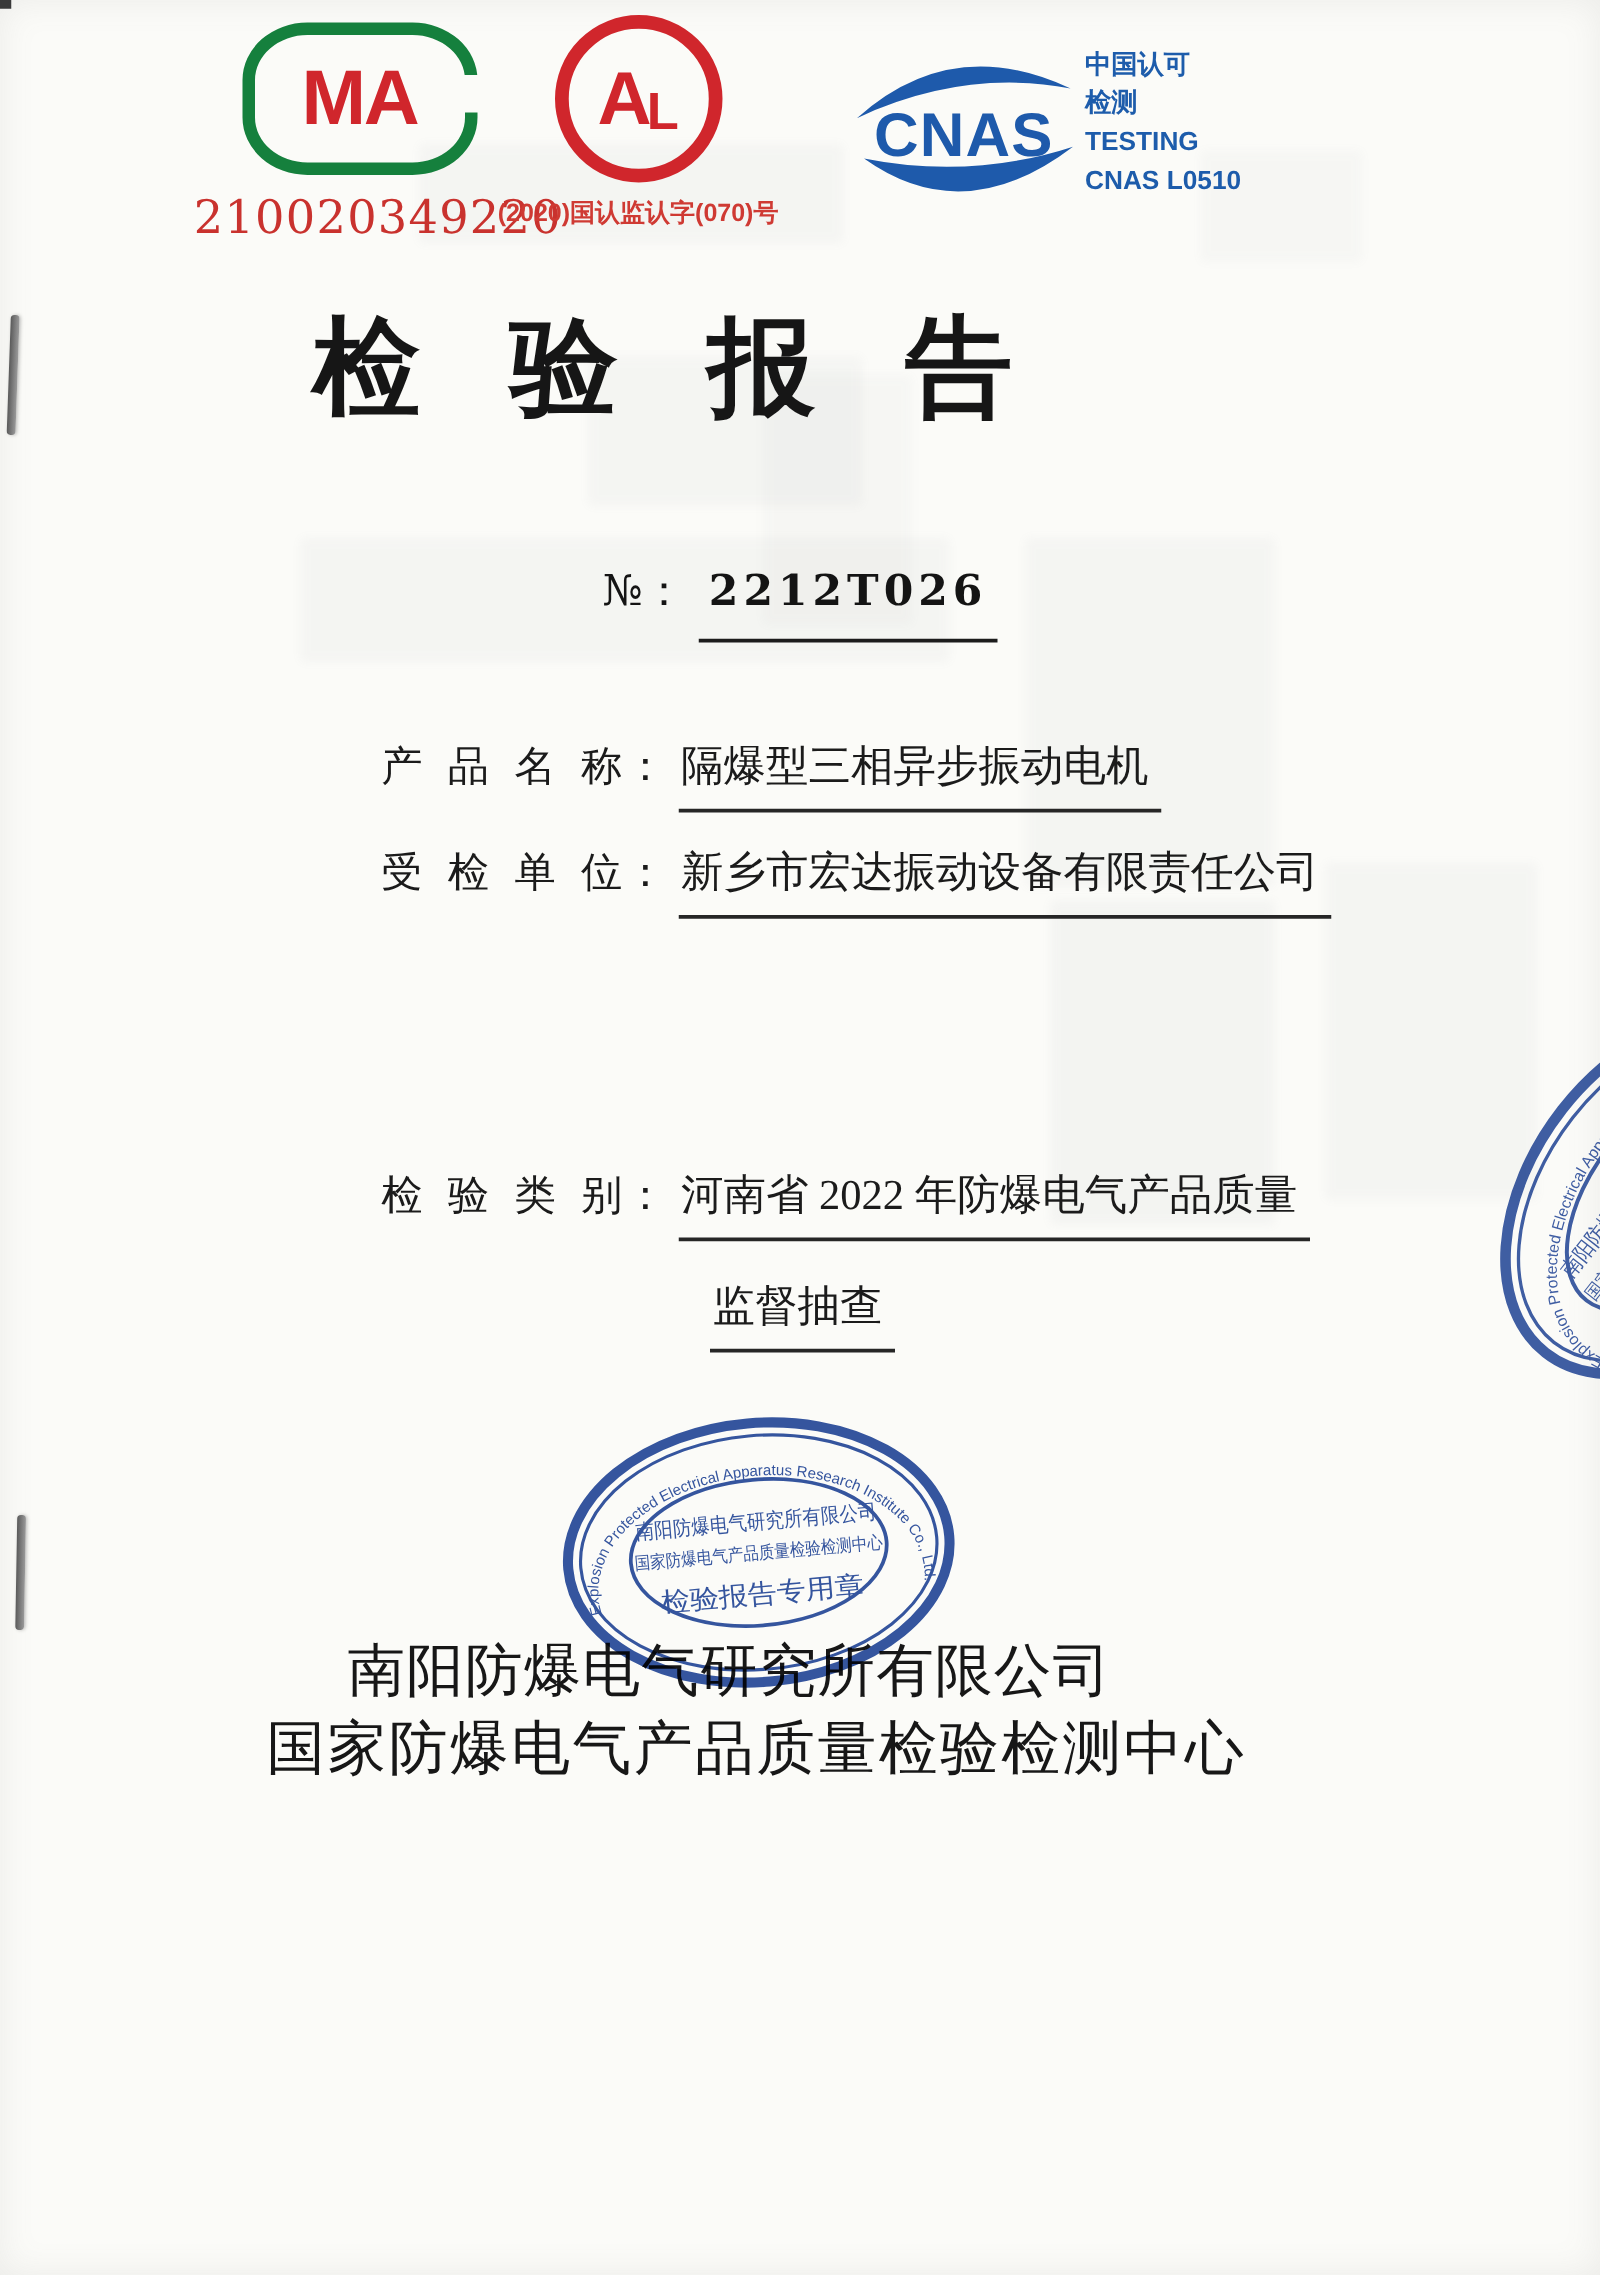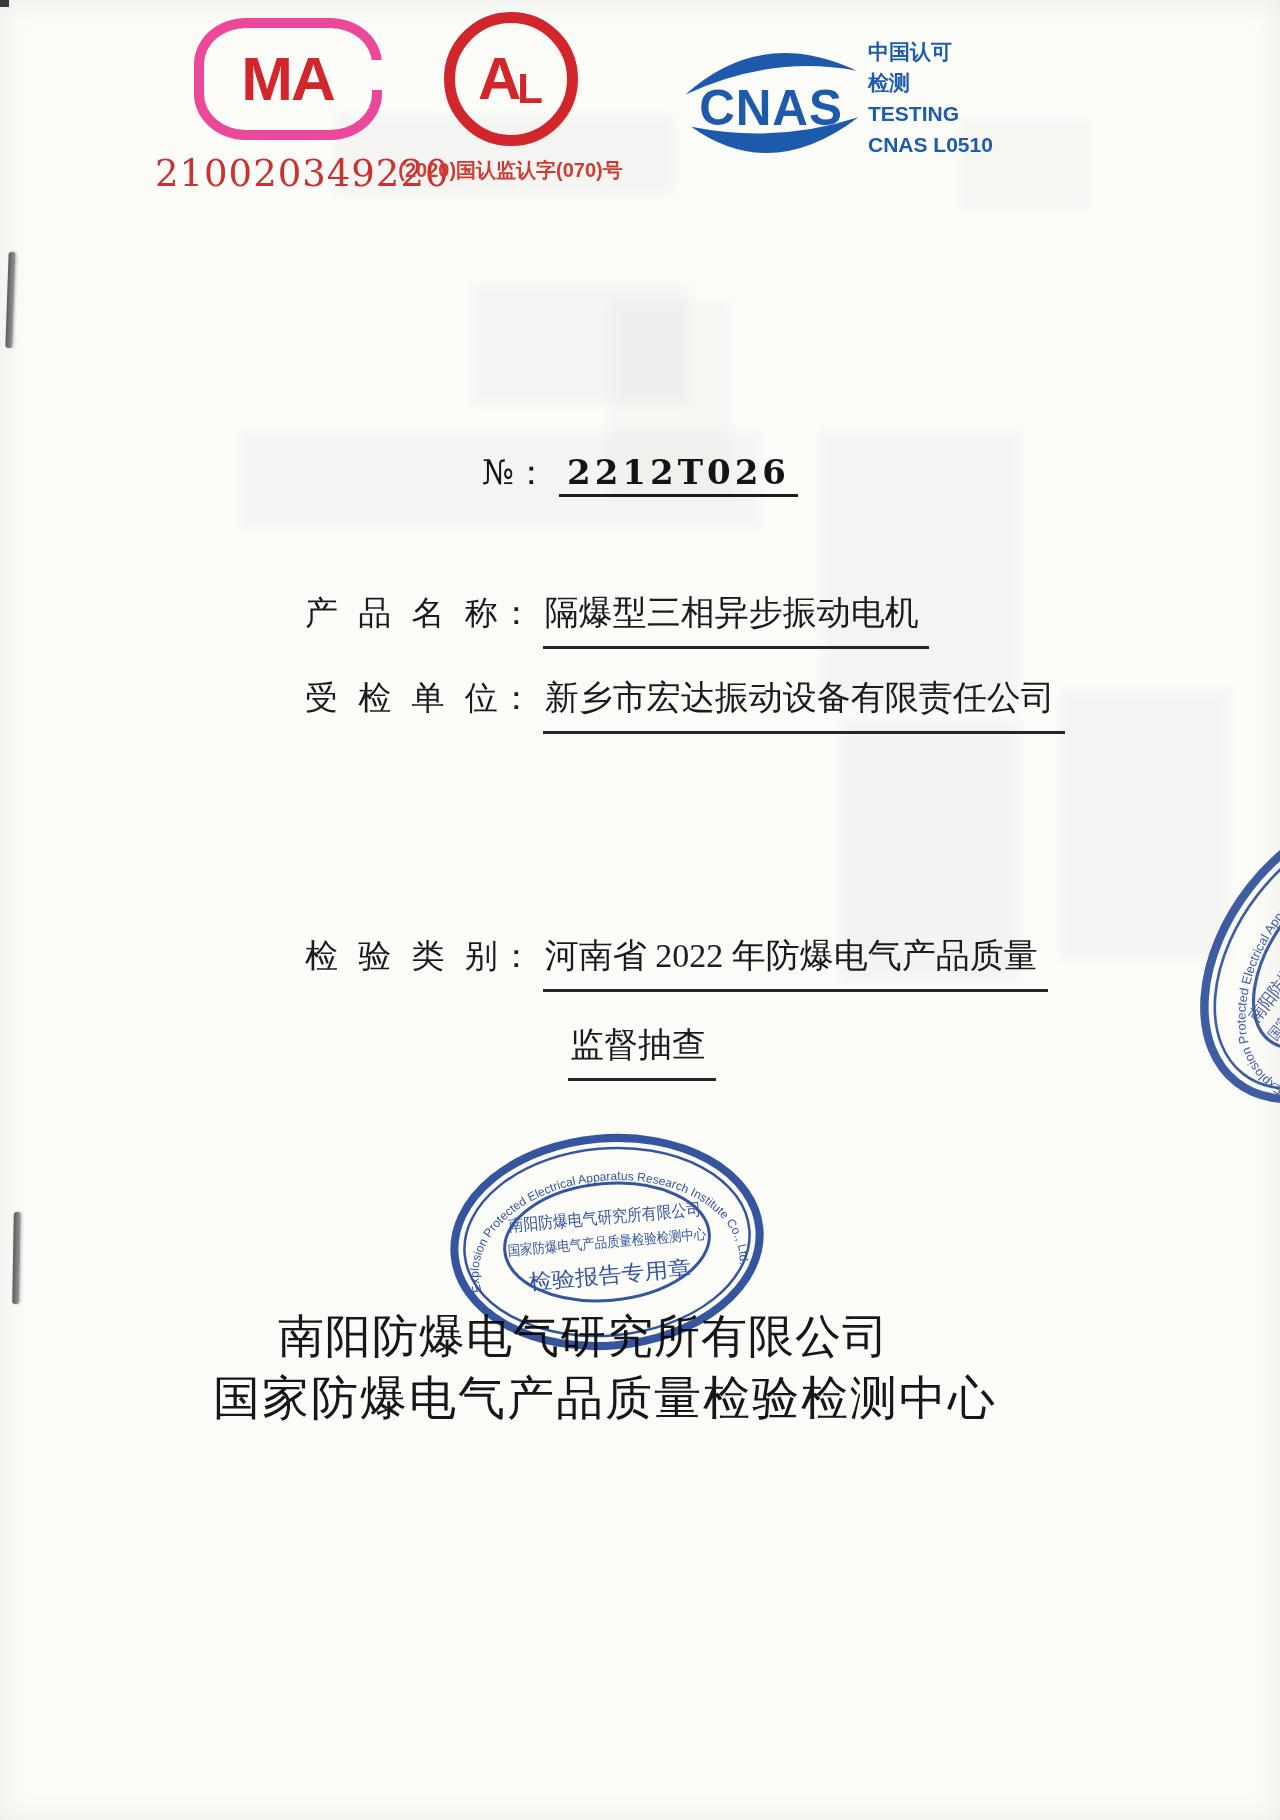--- a/index.html
+++ b/index.html
@@ -10,21 +10,21 @@
   }
   
   .corner-mark{position:absolute;left:0;top:0;width:9px;height:7px;background:#3a3a3a;}
   .staple{position:absolute;width:7px;background:linear-gradient(to right,#5a5a5a,#9a9a9a);
     border-radius:3px;box-shadow:1px 0 3px rgba(0,0,0,.25);}
   .staple-top{left:7px;top:252px;height:96px;transform:rotate(2deg);}
   .staple-bottom{left:13px;top:1212px;height:92px;transform:rotate(1deg);}
   .ghost{position:absolute;background:#8a9096;filter:blur(4px);border-radius:4px;pointer-events:none;}
   
   .cma{position:absolute;left:155px;top:18px;width:265px;text-align:center;}
-  .cma-shape{position:relative;margin:0 auto;width:168px;height:102px;border:10px solid #ec4899;
+  .cma-shape{position:relative;margin:0 auto;width:168px;height:102px;border:10px solid #15803d;
     border-radius:52px/46px;display:flex;align-items:center;justify-content:center;}
   .cma-notch{position:absolute;right:-12px;top:32px;width:14px;height:30px;background:#fbfbf8;}
   .cma-ma{font-family:"Liberation Sans","DejaVu Sans",sans-serif;font-weight:bold;
     font-size:62px;color:#d0262c;letter-spacing:-2px;line-height:1;}
   .cma-number{margin-top:12px;font-size:37px;color:#c9322e;letter-spacing:1px;
     font-family:"DejaVu Serif",serif;}
   .cal{position:absolute;left:398px;top:12px;width:225px;text-align:center;}
   .cal-shape{margin:0 auto;width:112px;height:112px;border:11px solid #d0262c;border-radius:50%;
     display:flex;align-items:center;justify-content:center;}
   .cal-a{font-family:"Liberation Sans",sans-serif;font-weight:bold;font-size:60px;color:#d0262c;line-height:1;}
@@ -35,21 +35,21 @@
   .cnas-block{position:absolute;left:676px;top:24px;display:flex;align-items:flex-start;}
   .cnas-svg{width:190px;height:160px;}
   .cnas-side{margin-left:2px;margin-top:12px;color:#1d5cab;font-weight:bold;
     font-family:"Liberation Sans",sans-serif;font-size:21px;line-height:31px;white-space:nowrap;}
   
   .doc-title{position:absolute;top:236px;left:0;width:1060px;text-align:center;
     font-family:"Liberation Sans","DejaVu Sans",sans-serif;font-weight:bold;font-size:86px;
     letter-spacing:72px;text-indent:72px;color:#161616;white-space:nowrap;}
   .report-no{position:absolute;top:450px;left:0;width:1280px;text-align:center;
     font-family:"DejaVu Serif",serif;font-size:34px;color:#141414;}
-  .report-no .no-value{border-bottom:3px solid #1c1c1c;padding:0 8px 2px;letter-spacing:4px;font-weight:bold;}
+  .report-no .no-value{border-bottom:3px solid #1c1c1c;padding:0 8px 18px;letter-spacing:4px;font-weight:bold;}
   
   .f-row{position:absolute;left:305px;white-space:nowrap;font-size:33px;color:#1b1b1b;}
   .f-label{letter-spacing:2px;word-spacing:8px;padding-right:8px;}
   .f-value{font-size:34px;border-bottom:3px solid #262626;padding:0 10px 15px 2px;}
   .row-1{top:590px}.row-2{top:675px}.row-3{top:760px}.row-4{top:845px}.row-5{top:933px}
   .row-5b{top:1022px;left:568px}
   
   .stamp{position:absolute;mix-blend-mode:multiply;opacity:.95;}
   .stamp-main{left:446px;top:1131px;width:322px;height:222px;transform:rotate(-5deg);}
   .stamp-partial{left:1166px;top:838px;width:340px;height:234px;transform:rotate(-52deg);opacity:.9;}
@@ -99,20 +99,21 @@
       <text x="100" y="102" text-anchor="middle" font-family="Liberation Sans, sans-serif" font-weight="bold" font-size="52" fill="#1e5aab" letter-spacing="1">CNAS</text>
     </svg>
     <div class="cnas-side">
       <div>中国认可</div>
       <div>检测</div>
       <div>TESTING</div>
       <div>CNAS L0510</div>
     </div>
   </div>
 
+  <div class="doc-title">检验报告</div>
 
   <div class="report-no">
     <span class="no-label">№：</span>
     <span class="no-value">2212T026</span>
   </div>
 
   <div class="f-row row-1">
     <span class="f-label">产 品 名 称：</span><span class="f-value">隔爆型三相异步振动电机</span>
   </div>
   <div class="f-row row-2">

